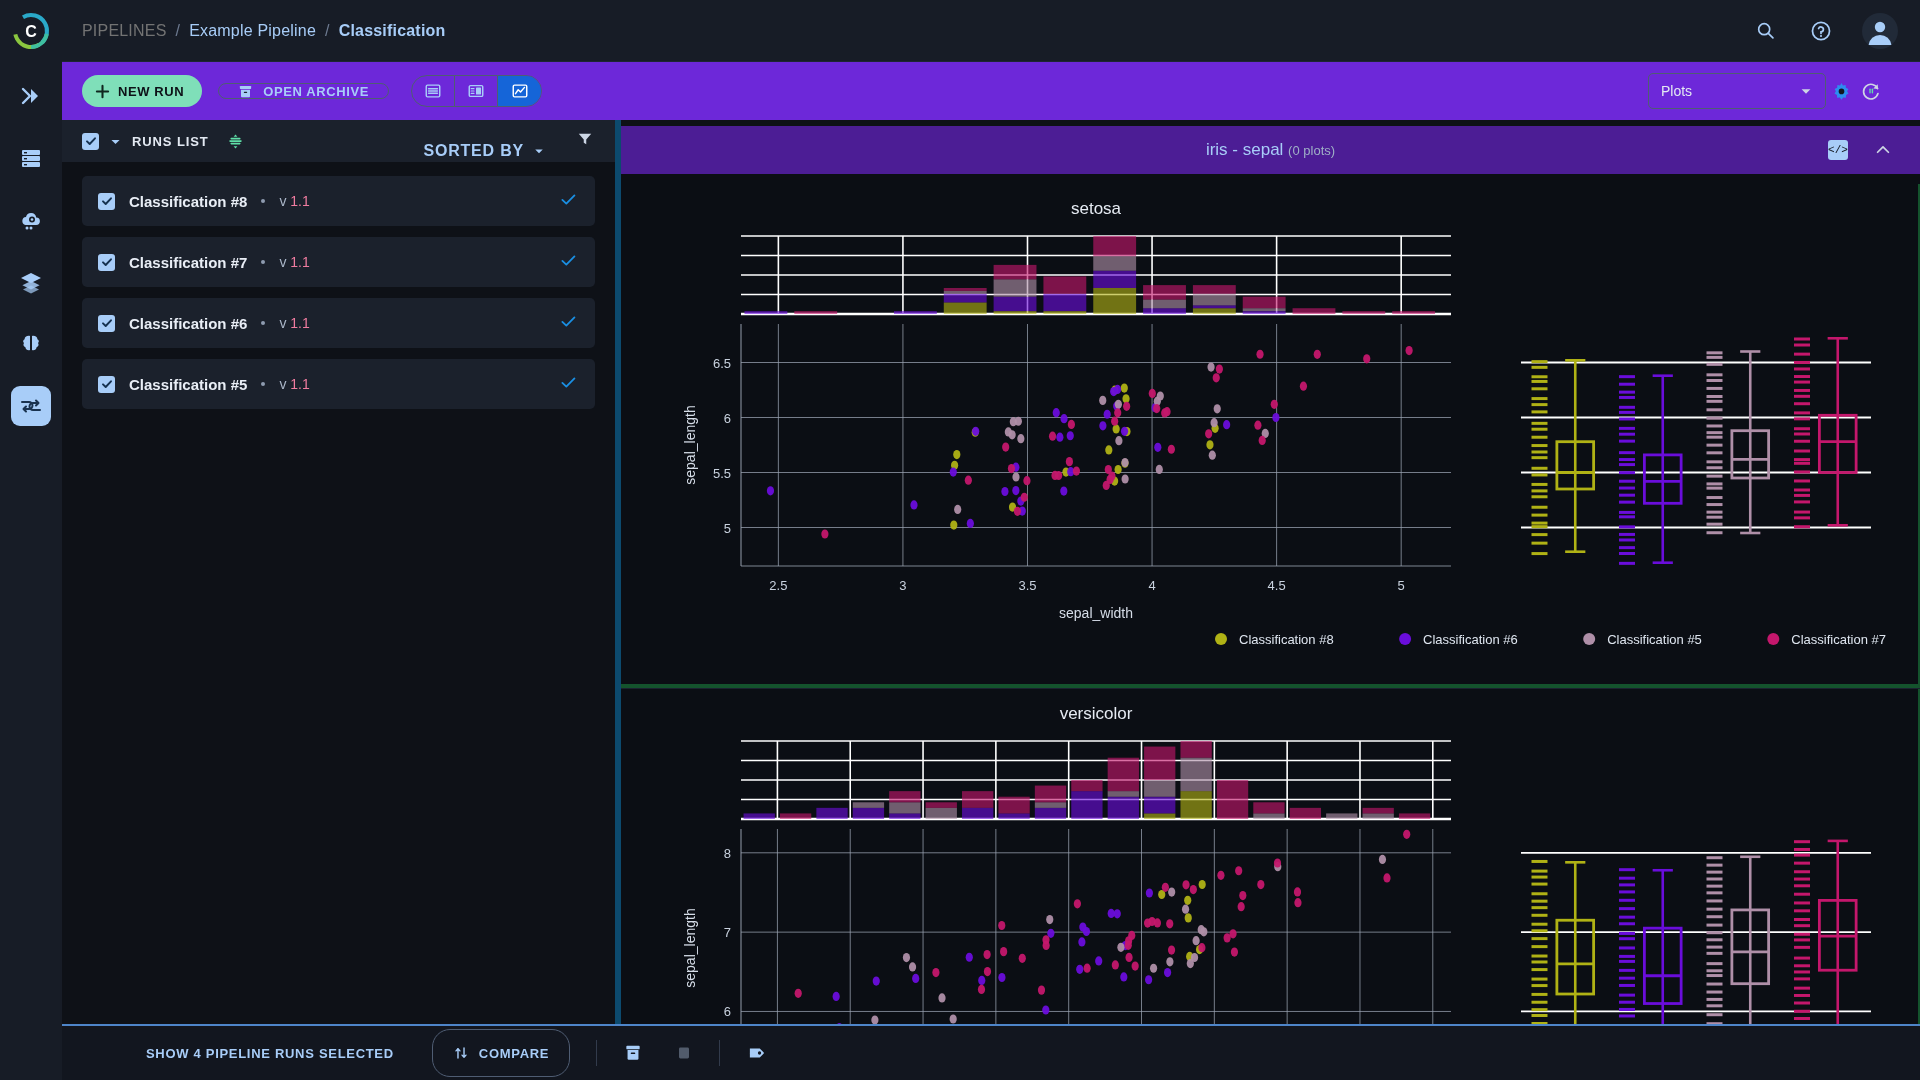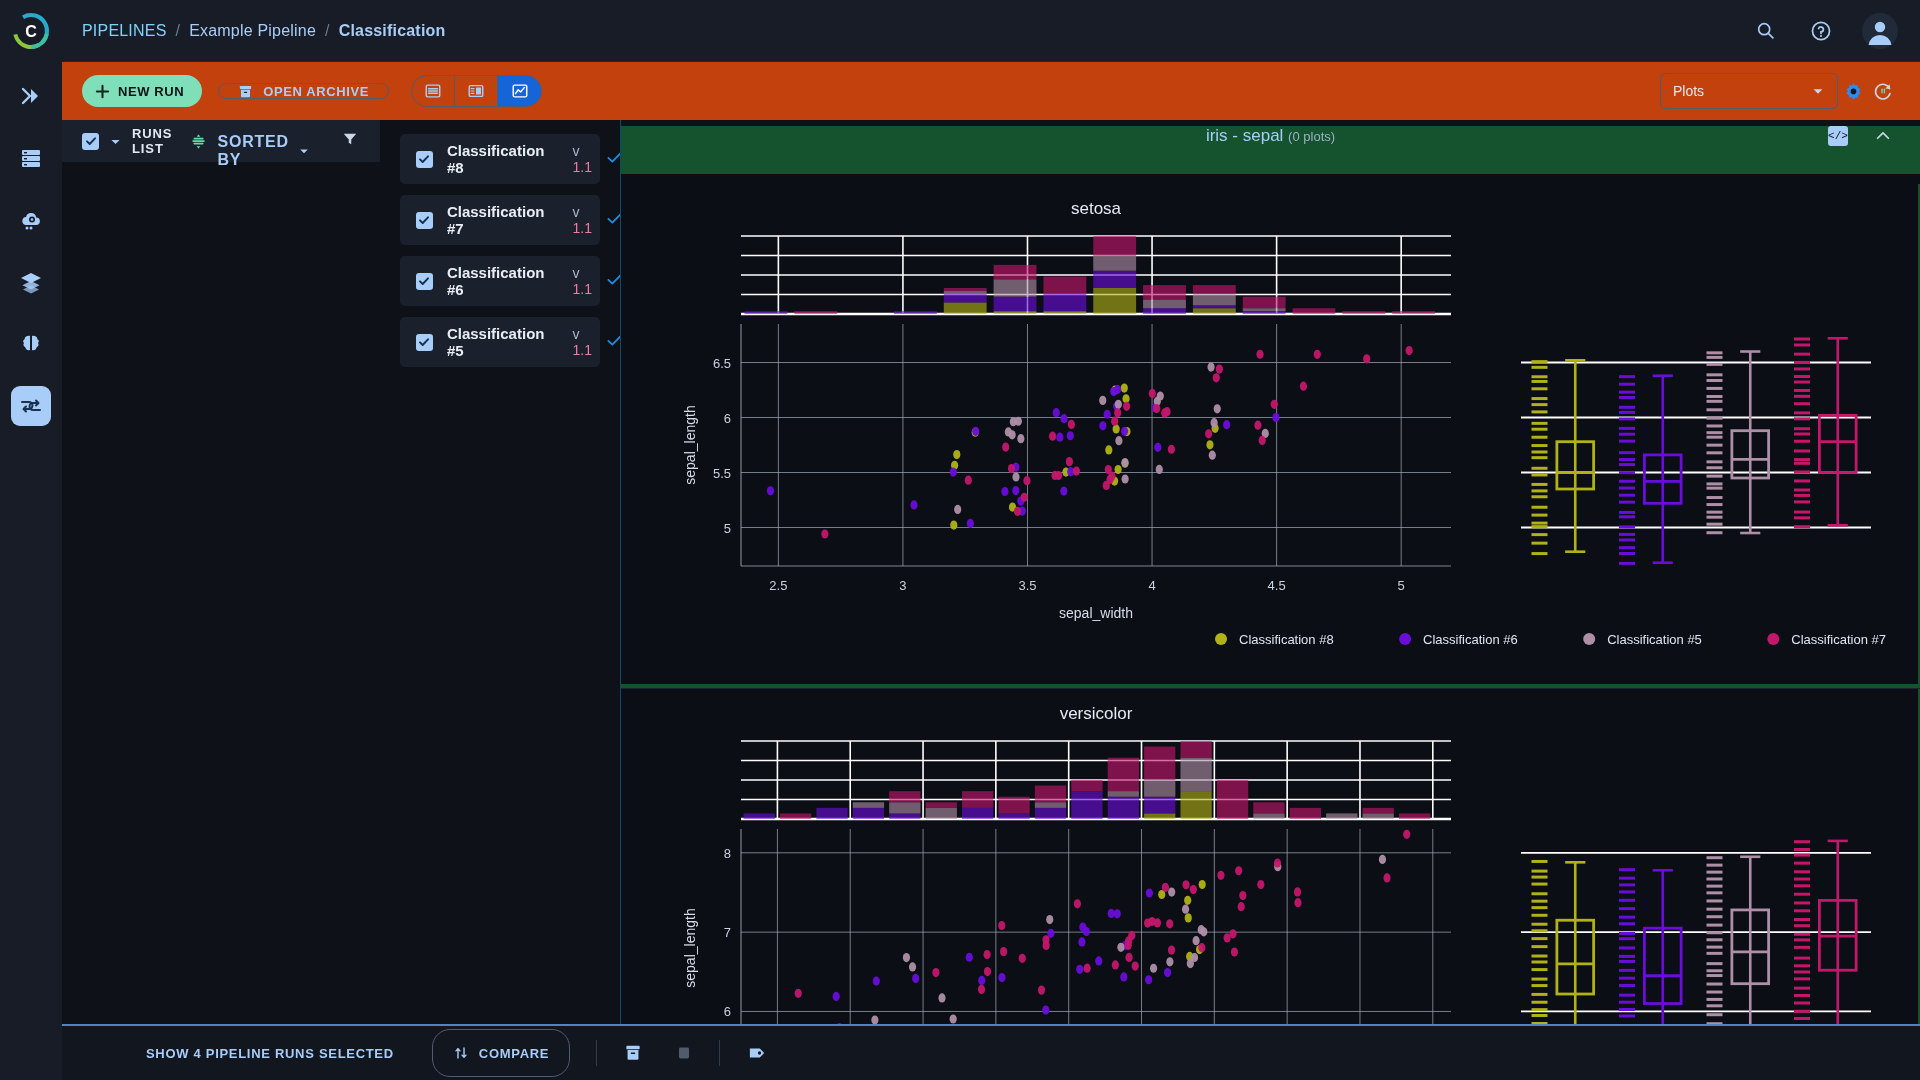--- a/index.html
+++ b/index.html
@@ -31,34 +31,34 @@
   
   .main { flex:1; display:flex; flex-direction:column; height:1080px; position:relative; }
 
   
   .topbar {
     height:62px; background:#171c26; display:flex; align-items:center;
     padding:0 22px 0 20px; border-bottom:1px solid #1e2533; flex:0 0 62px;
   }
   .crumbs { display:flex; align-items:center; gap:9px; font-size:16px; letter-spacing:.2px; }
   .crumb { color:#a8cdf8; cursor:pointer; }
-  .crumb.root { color:#7dd3fc; }
+  .crumb.root { color:#737373; }
   .crumb.current { color:#a8cdf8; font-weight:bold; cursor:default; }
   .crumb-sep { color:#6d7a90; }
   .top-right { margin-left:auto; display:flex; align-items:center; gap:26px; }
   .icon-btn { width:30px;height:30px;display:flex;align-items:center;justify-content:center;cursor:pointer; }
   .avatar {
     width:36px;height:36px;border-radius:50%;background:#212a38;
     display:flex;align-items:center;justify-content:center;cursor:pointer;overflow:hidden;
   }
 
   
   .toolbar {
-    height:58px; background:#c2410c; display:flex; align-items:center;
-    padding:0 22px 0 20px; flex:0 0 58px;
+    height:58px; background:#6d28d9; display:flex; align-items:center;
+    padding:0 34px 0 20px; flex:0 0 58px;
   }
   .btn-new {
     height:32px; padding:0 18px 0 13px; border-radius:17px; background:#7fdfb9;
     color:#0d1117; font-size:13px; font-weight:bold; letter-spacing:.6px;
     display:flex; align-items:center; gap:8px; cursor:pointer; border:none;
   }
   .btn-archive {
     height:16px; padding:0 19px; margin-left:16px; border-radius:17px;
     background:transparent; border:1px solid #4f5d73; color:#a8cdf8;
     font-size:13px; font-weight:bold; letter-spacing:.6px;
@@ -80,22 +80,22 @@
     display:flex; align-items:center; padding:0 12px; font-size:14px; color:#e3e9f2;
     cursor:pointer;
   }
   .select .caret { margin-left:auto; }
 
   
   .body { flex:1; display:flex; min-height:0; position:relative; }
 
   
   .runs {
-    width:559px; flex:0 0 559px; background:#0e1117; display:flex; flex-direction:row;
-    border-right:1px solid #0c4a6e;
+    width:559px; flex:0 0 559px; background:#0e1117; display:flex; flex-direction:column;
+    border-right:6px solid #0c4a6e;
   }
   .runs-head {
     height:42px; background:#1b212c; display:flex; align-items:center;
     padding:0 22px 0 20px; gap:10px; flex:0 0 42px;
   }
   .cb {
     width:17px;height:17px;border-radius:3px;background:#a8cdf8;
     display:flex;align-items:center;justify-content:center;flex:0 0 17px;cursor:pointer;
   }
   .runs-title { font-size:13px; font-weight:bold; letter-spacing:.9px; color:#e3e9f2; }
@@ -110,21 +110,21 @@
   .run-name { font-size:15px; font-weight:bold; color:#e9eef6; }
   .dot-sep { width:4px;height:4px;border-radius:50%;background:#8e9bb0; }
   .run-ver { font-size:14px; color:#aab6c8; }
   .run-ver b { color:#f07ca0; font-weight:normal; }
   .run-check { margin-left:auto; }
 
   
   .plots { flex:1; min-width:0; background:#0e1117; display:flex; flex-direction:column; }
   .plots-card { margin:6px 0 0 0; background:#0b0e14; flex:1; display:flex; flex-direction:column; min-height:0; }
   .card-head {
-    height:48px; background:#14532d; display:flex; align-items:flex-start; justify-content:center;
+    height:48px; background:#4c1d95; display:flex; align-items:center; justify-content:center;
     position:relative; flex:0 0 48px;
   }
   .card-title { font-size:17px; color:#a8cdf8; }
   .card-title .sub { font-size:13px; color:#9fb0c6; }
   .card-head-actions { position:absolute; right:28px; display:flex; align-items:center; gap:26px; }
   .code-chip {
     width:20px;height:20px;border-radius:3px;background:#a8cdf8;color:#12161f;
     font-size:11px; display:flex;align-items:center;justify-content:center;cursor:pointer;
     font-family:"Liberation Mono", monospace;
   }

